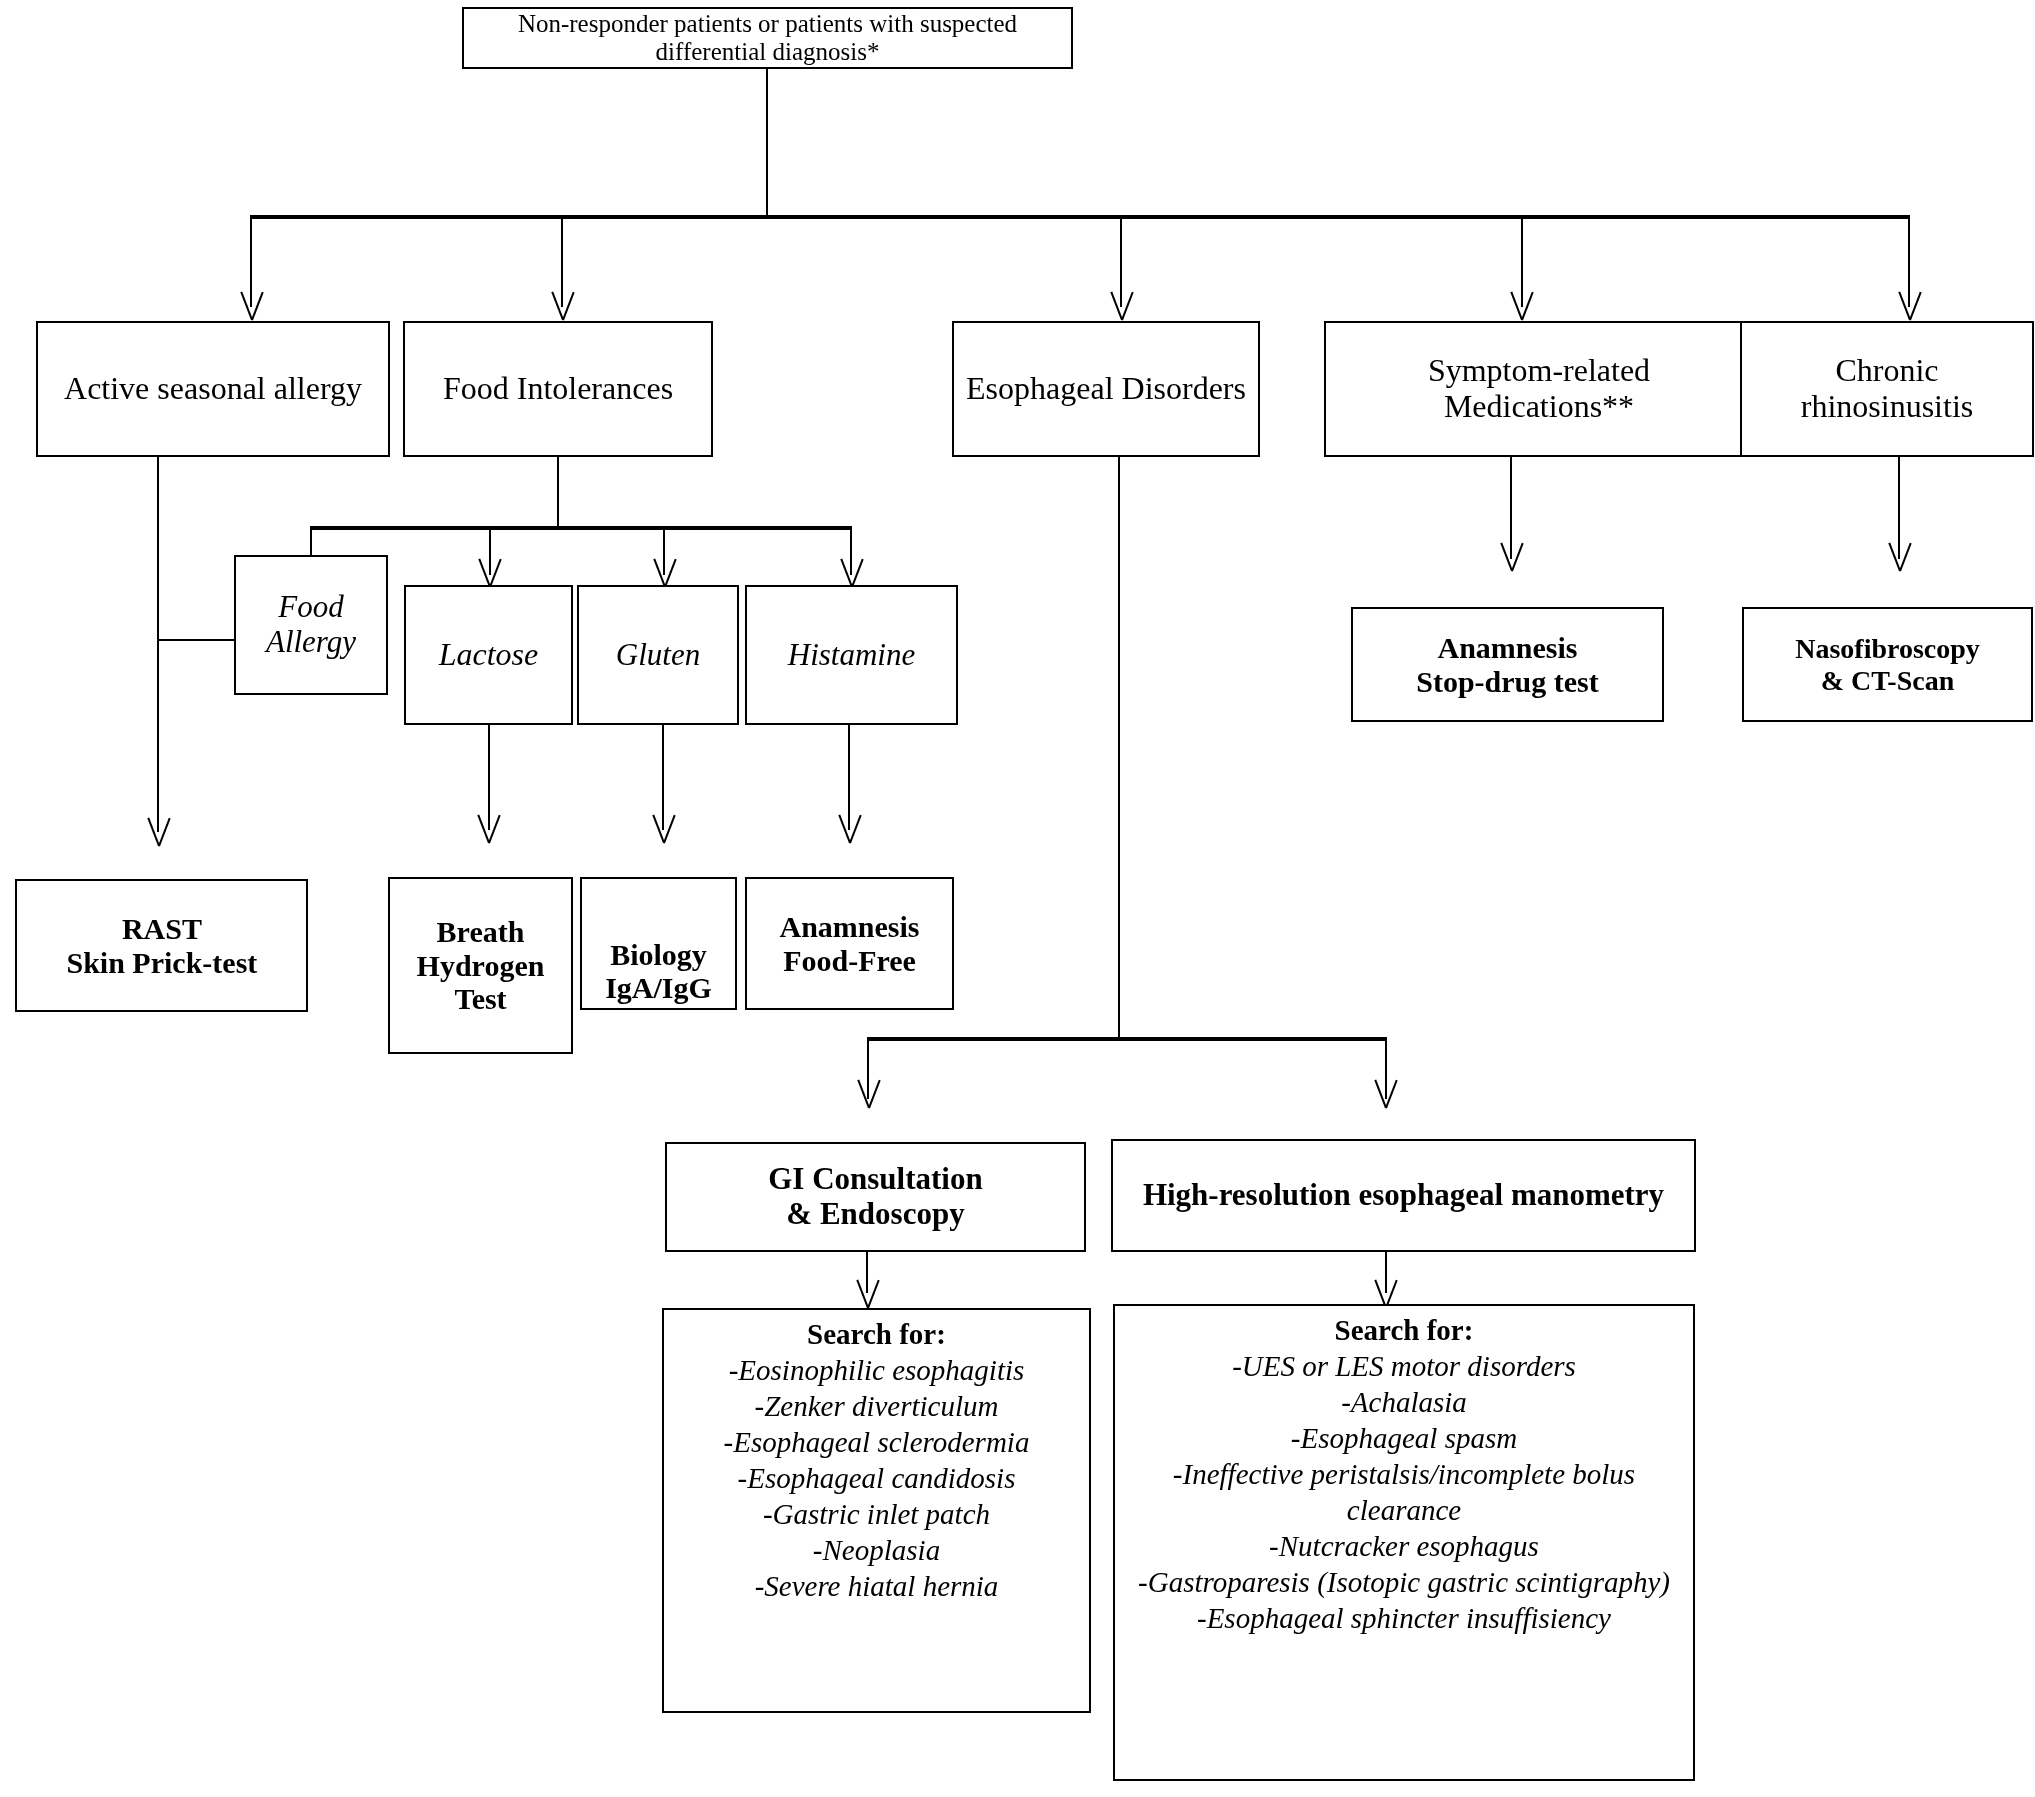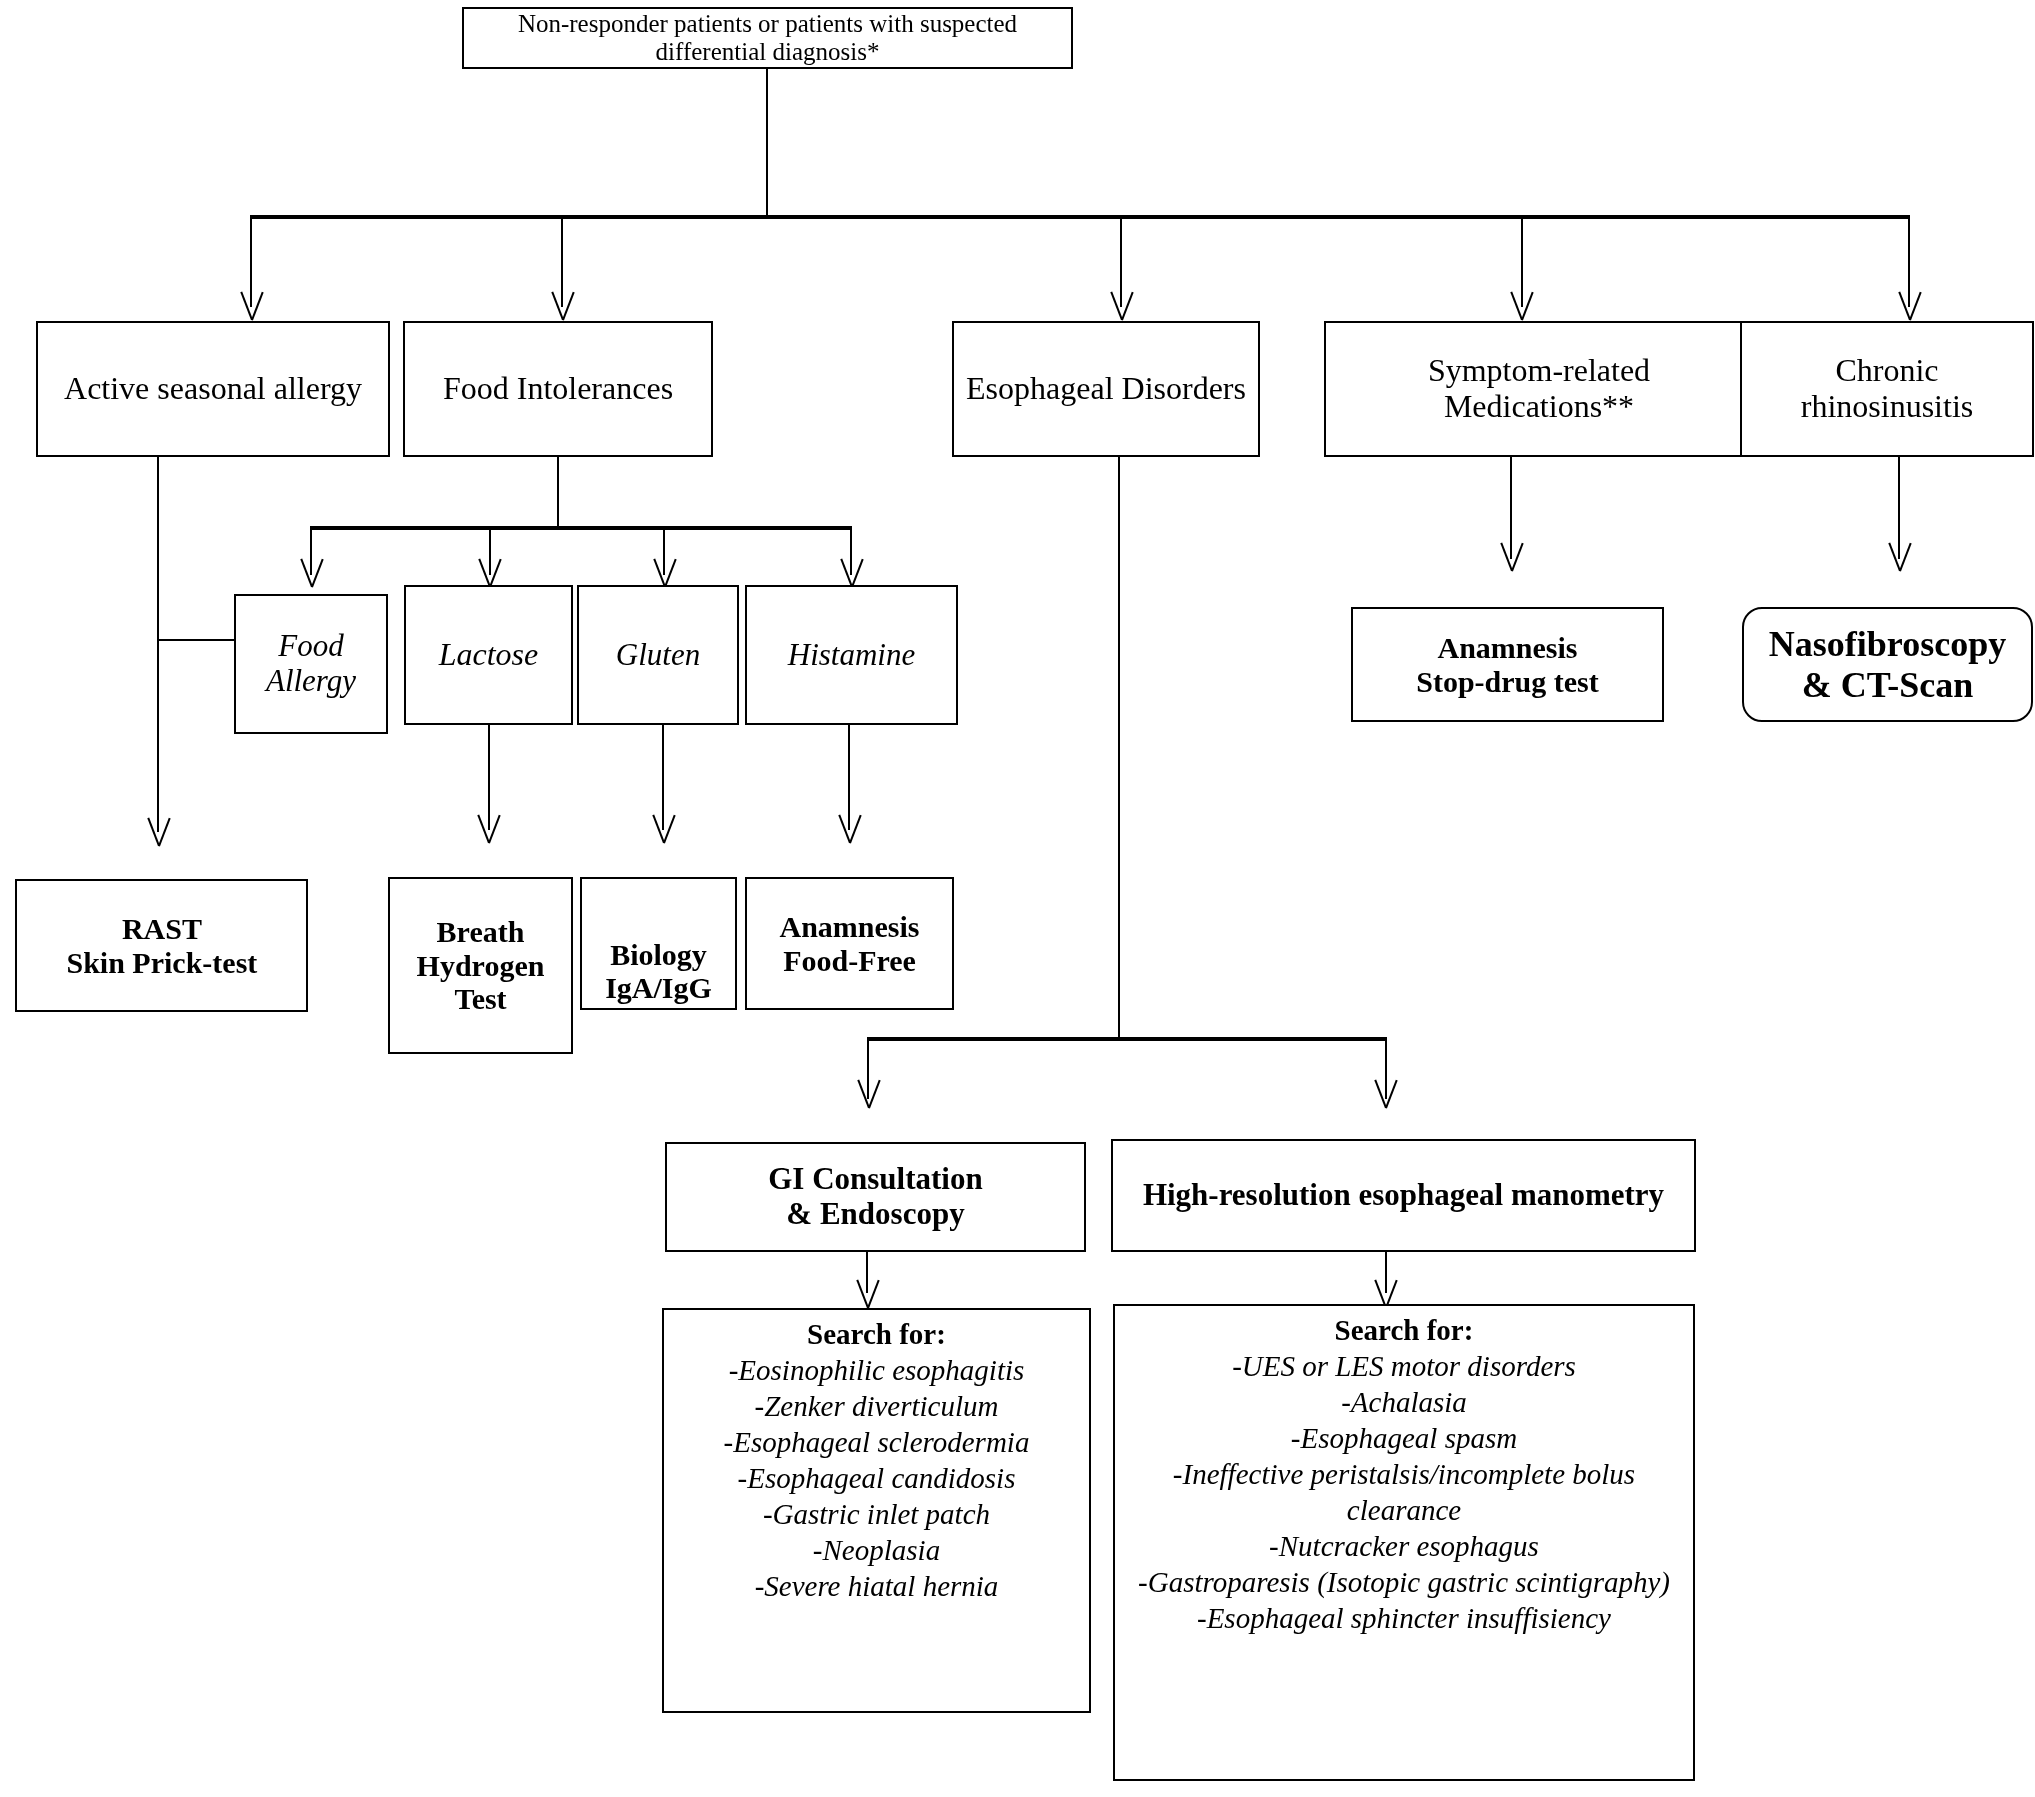--- a/index.html
+++ b/index.html
@@ -145,21 +145,21 @@
 
   <div class="vline" style="left:489px; top:526px; height:49px;"></div>
   <div class="arrow" style="left:478px; top:557px;"></div>
 
   <div class="vline" style="left:663px; top:526px; height:49px;"></div>
   <div class="arrow" style="left:653px; top:557px;"></div>
 
   <div class="vline" style="left:850px; top:526px; height:49px;"></div>
   <div class="arrow" style="left:840px; top:557px;"></div>
 
-  <div class="node n-italic" style="left:234px; top:594px; width:154px; height:140px; font-size:31px;">
+  <div class="node n-italic" style="left:234px; top:555px; width:154px; height:140px; font-size:31px;">
     <span class="txt">Food Allergy</span>
   </div>
 
   <div class="node n-italic" style="left:404px; top:585px; width:169px; height:140px; font-size:32px;">
     <span class="txt">Lactose</span>
   </div>
 
   <div class="node n-italic" style="left:577px; top:585px; width:162px; height:140px; font-size:31px;">
     <span class="txt">Gluten</span>
   </div>
@@ -202,21 +202,21 @@
   <div class="arrow" style="left:1500px; top:541px;"></div>
 
   <div class="node n-bold" style="left:1351px; top:571px; width:313px; height:115px; font-size:30px;">
     <span class="txt">Anamnesis
 Stop-drug test</span>
   </div>
 
   <div class="vline" style="left:1898px; top:457px; height:102px;"></div>
   <div class="arrow" style="left:1888px; top:541px;"></div>
 
-  <div class="node n-bold" style="left:1742px; top:571px; width:291px; height:115px; font-size:36px;border-radius:20px;">
+  <div class="node n-bold" style="left:1742px; top:571px; width:291px; height:115px; font-size:28px;">
     <span class="txt">Nasofibroscopy
 &amp; CT-Scan</span>
   </div>
 
   <div class="vline" style="left:1118px; top:457px; height:582px;"></div>
   <div class="hline thick" style="left:867px; top:1037px; width:519px;"></div>
 
   <div class="vline" style="left:867px; top:1037px; height:62px;"></div>
   <div class="arrow" style="left:857px; top:1078px;"></div>
 

